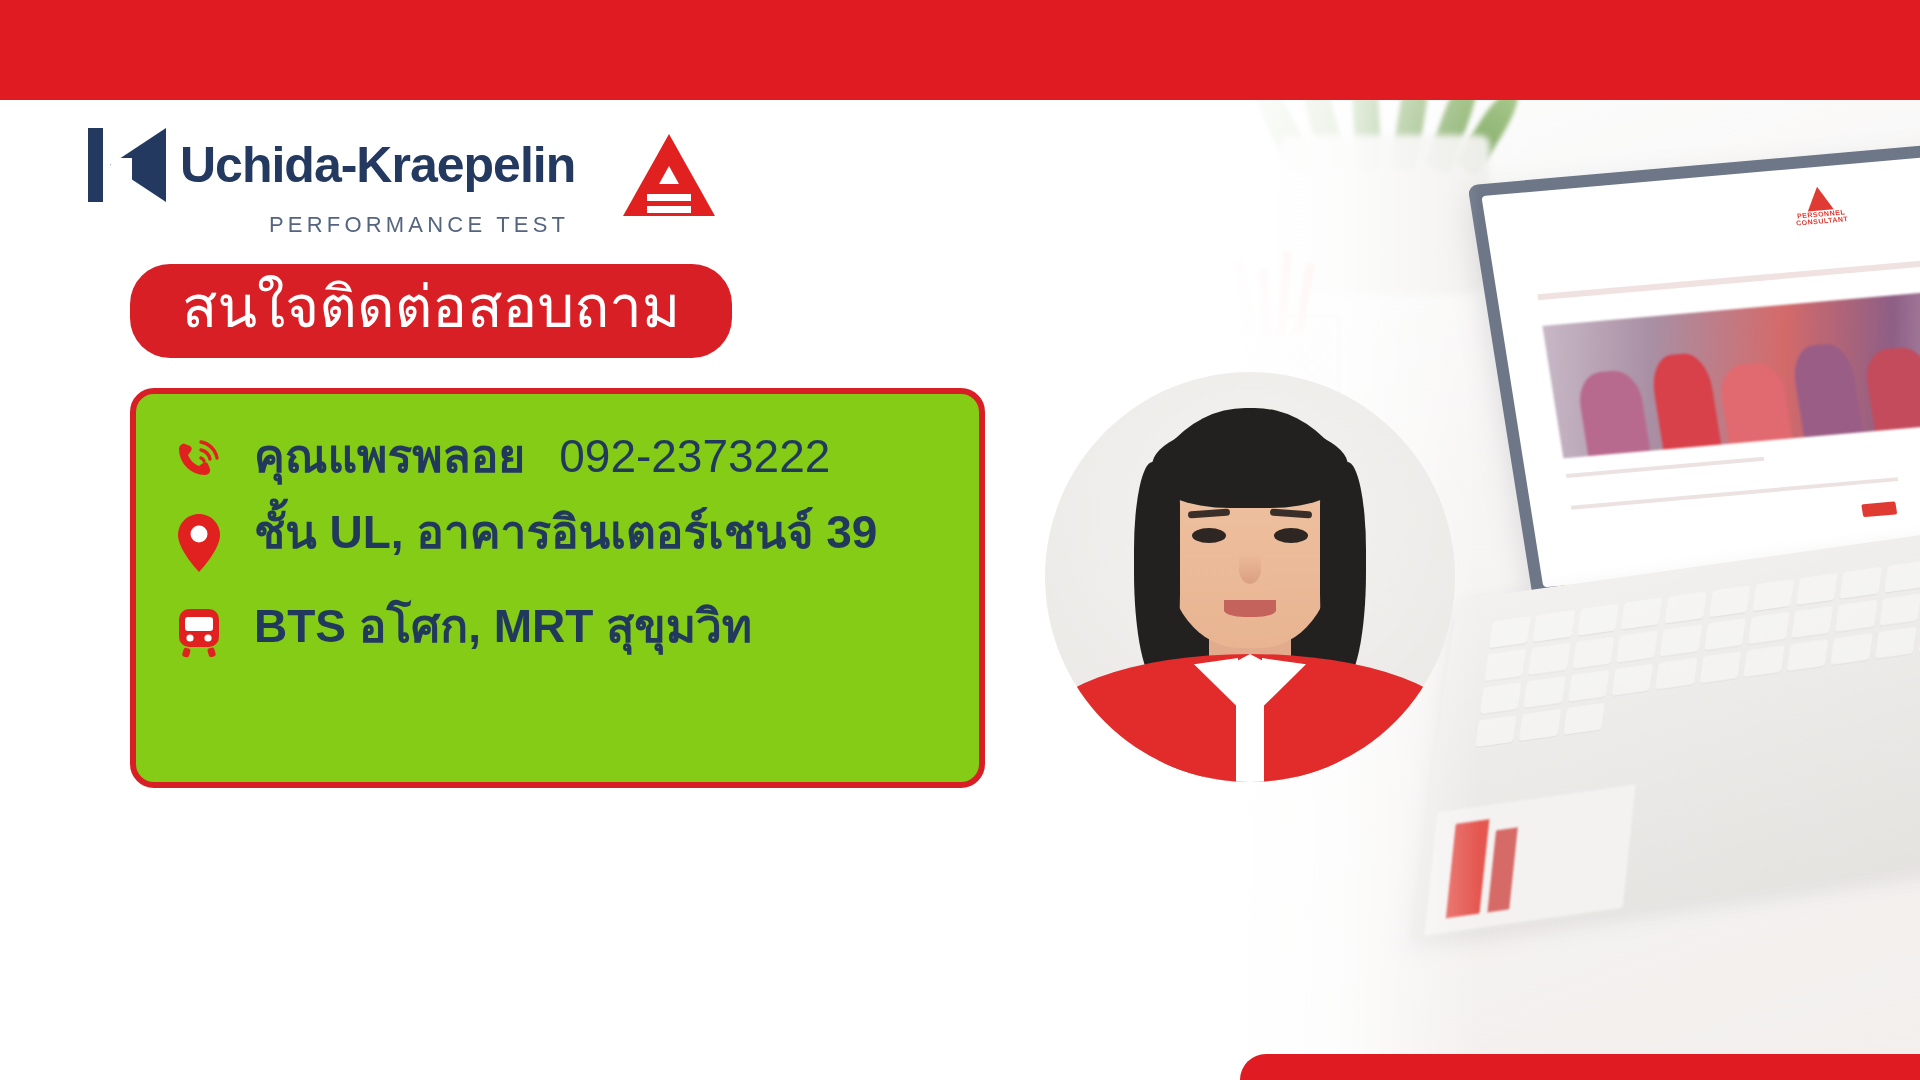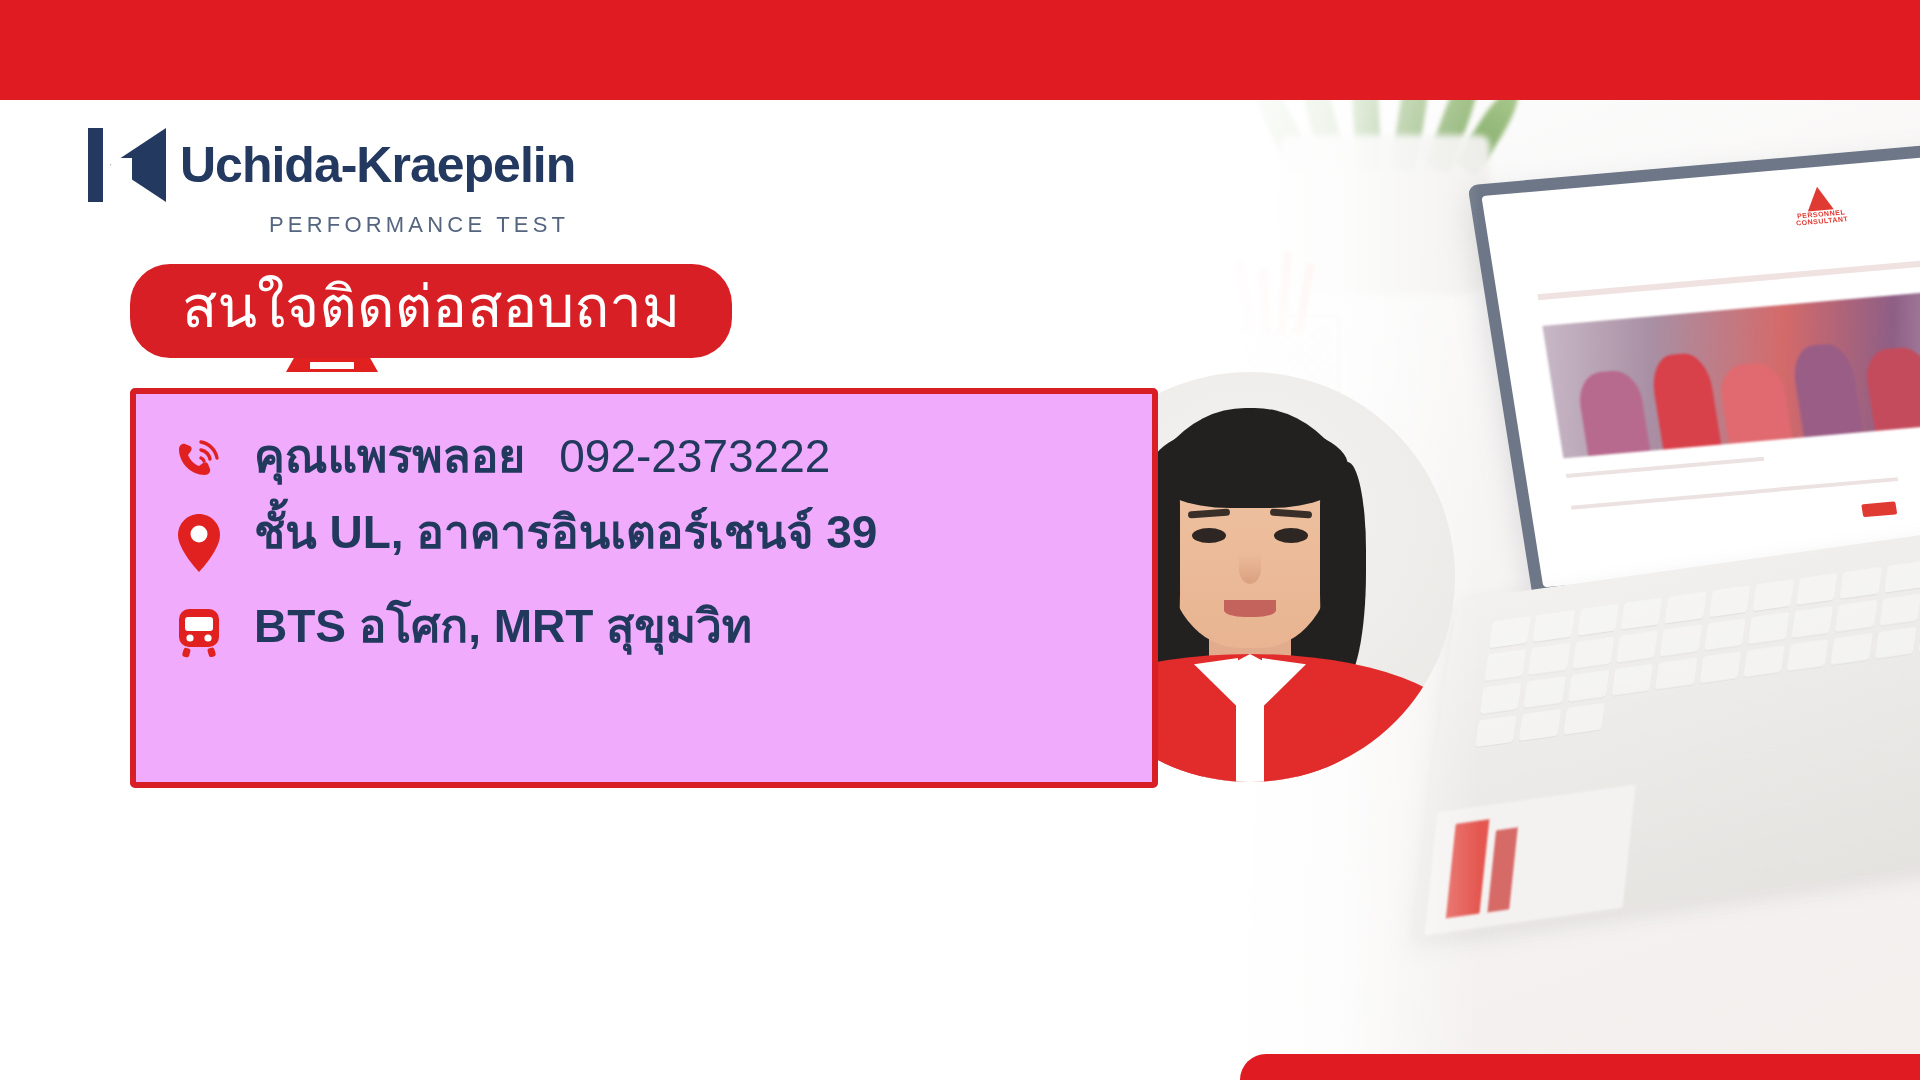--- a/index.html
+++ b/index.html
@@ -159,21 +159,21 @@
   .p-collar-l{position:absolute;left:50%;top:286px;width:44px;height:62px;margin-left:-56px;
               background:#fff;clip-path:polygon(100% 0,100% 80%,0 10%);}
   .p-collar-r{position:absolute;left:50%;top:286px;width:44px;height:62px;margin-left:12px;
               background:#fff;clip-path:polygon(0 0,100% 10%,0 80%);}
 
   
   .content{position:absolute;left:0;top:100px;width:1060px;}
 
   
   .logo-row{
-    position:absolute;left:88px;top:28px;display:flex;align-items:center;gap:46px;flex-direction:column;
+    position:absolute;left:88px;top:28px;display:flex;align-items:flex-start;gap:46px;
   }
   .uk-logo{display:flex;flex-direction:column;align-items:center;}
   .uk-top{display:flex;align-items:center;gap:14px;}
   .uk-mark{
     width:78px;height:74px;position:relative;
   }
   .uk-bar{position:absolute;left:0;top:0;width:15px;height:74px;background:#23395f;}
   .uk-tri{
     position:absolute;left:22px;top:0;width:56px;height:74px;background:#23395f;
     clip-path:polygon(100% 0,100% 100%,0 50%);
@@ -202,22 +202,22 @@
     background:#d81f26;color:#ffffff;
     border-radius:40px;
     padding:14px 52px 22px 52px;
     font-size:58px;font-weight:normal;line-height:1;
     font-family:"Liberation Sans","DejaVu Sans",sans-serif;
     white-space:nowrap;
   }
 
   
   .card{
-    position:absolute;left:130px;top:288px;width:1028px;height:400px;
-    border:6px solid #d81f26;border-radius:5px;background:#f0abfc;
+    position:absolute;left:130px;top:288px;width:855px;height:400px;
+    border:6px solid #d81f26;border-radius:24px;background:#84cc16;
   }
   .rows{padding:34px 0 0 34px;}
   .row{display:flex;align-items:flex-start;gap:26px;margin-bottom:8px;}
   .icon-cell{width:58px;min-width:58px;display:flex;justify-content:center;padding-top:8px;}
   .row-text{
     color:#21395c;font-weight:bold;
     font-size:46px;line-height:1.22;
     font-family:"Liberation Sans","DejaVu Sans",sans-serif;
     white-space:nowrap;
   }

